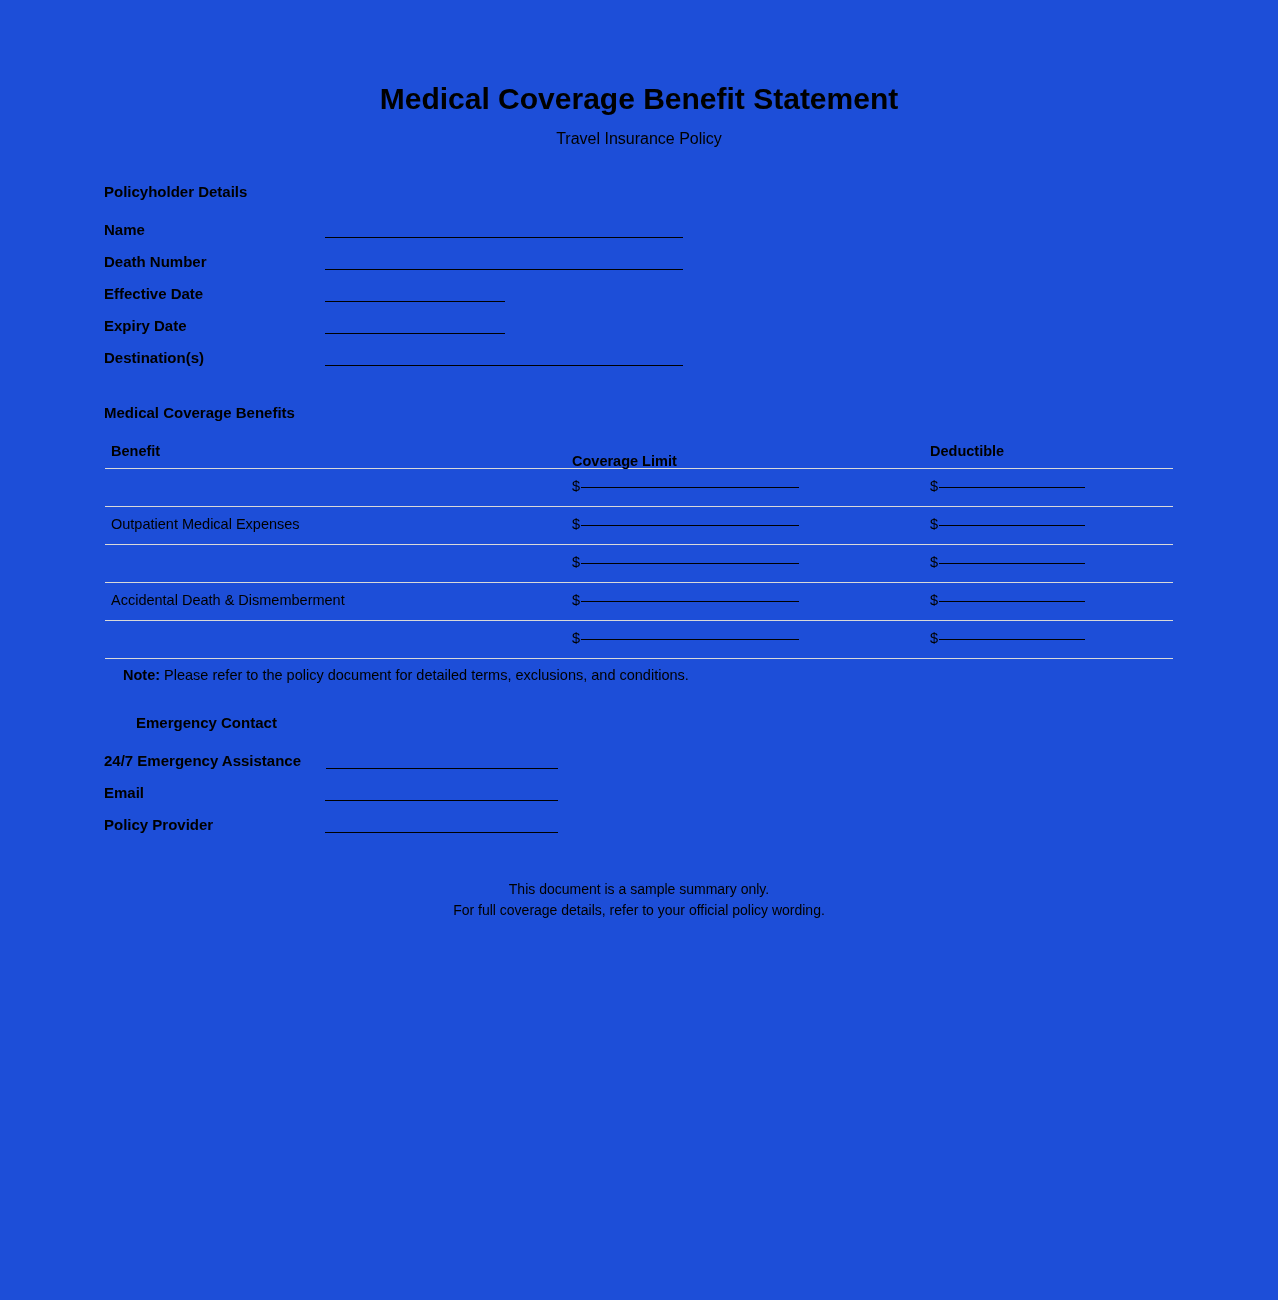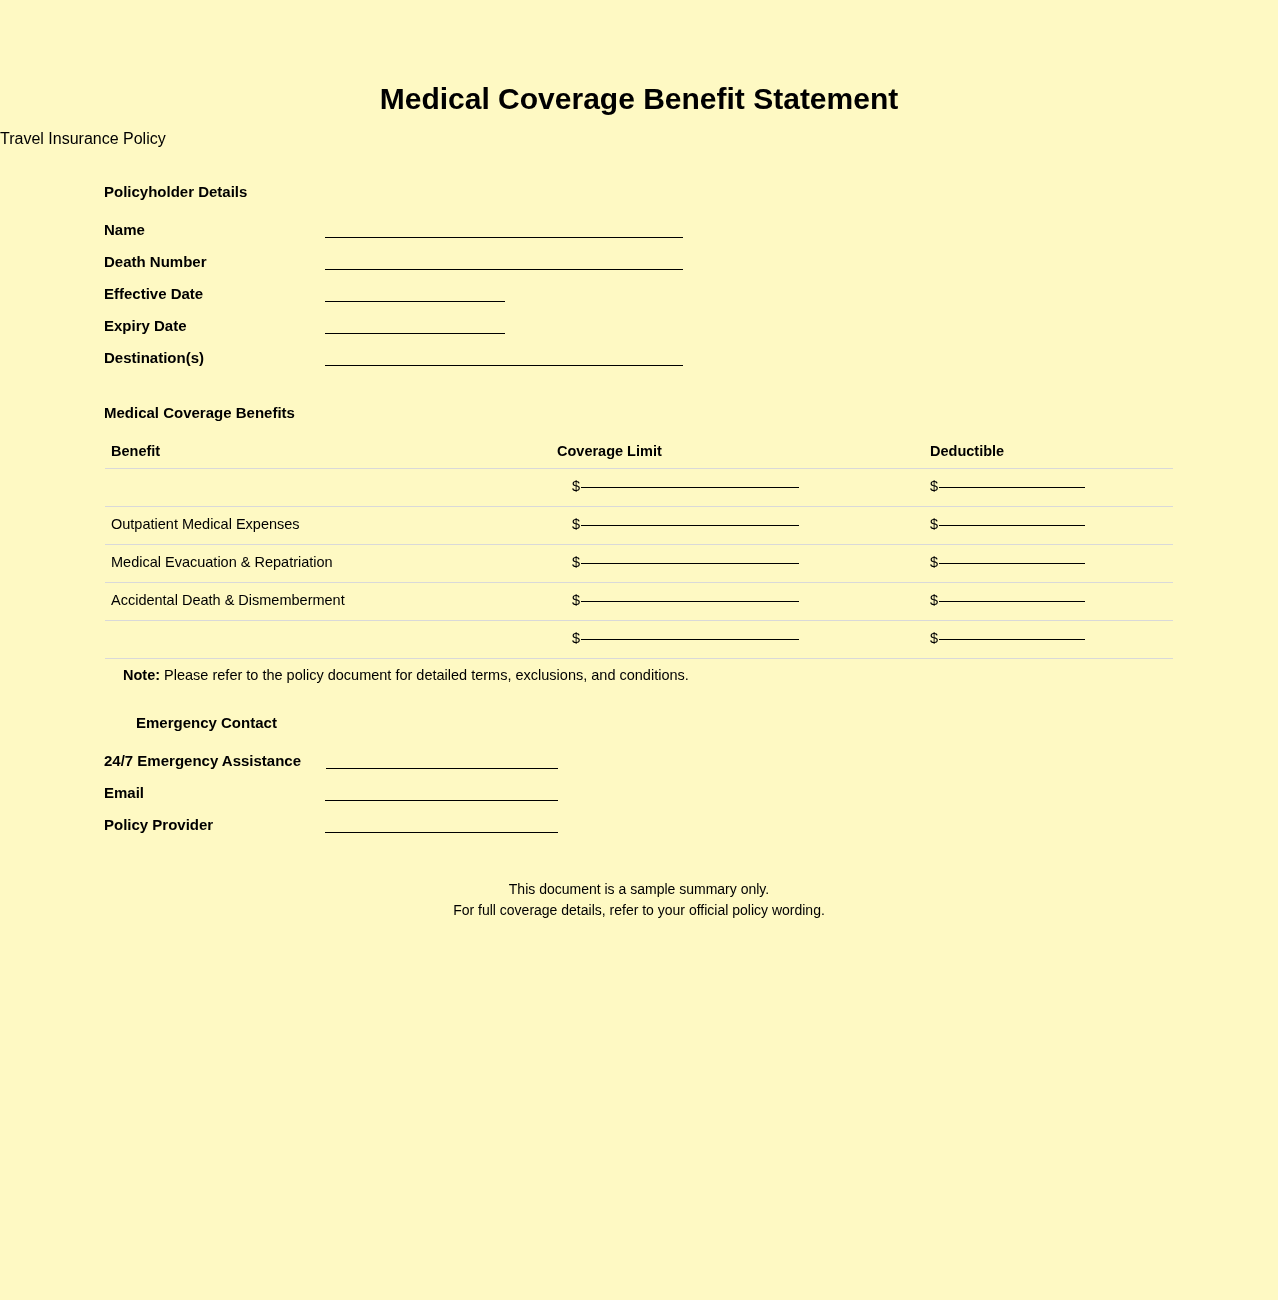--- a/index.html
+++ b/index.html
@@ -11,42 +11,42 @@
     width: 1278px;
     height: 1300px;
     font-family: "Liberation Sans", sans-serif;
     color: #000000;
     -webkit-font-smoothing: antialiased;
   }
   .page {
     position: relative;
     width: 1278px;
     height: 1300px;
-    background: #fef9c3;
+    background: #1d4ed8;
     box-sizing: border-box;
   }
 
   
   .doc-title {
     position: absolute;
     left: 0;
     top: 82px;
     width: 1278px;
     text-align: center;
     font-size: 30px;
     font-weight: bold;
     letter-spacing: 0px;
     line-height: 34px;
   }
   .doc-subtitle {
     position: absolute;
     left: 0;
     top: 129px;
     width: 1278px;
-    text-align: left;
+    text-align: center;
     font-size: 16px;
     font-weight: normal;
     line-height: 20px;
   }
 
   
   .section-heading {
     position: absolute;
     left: 104px;
     font-size: 15px;
@@ -126,21 +126,21 @@
     top: 0;
     font-size: 14.5px;
     line-height: 34px;
     white-space: nowrap;
   }
   .bt-head .bt-cell {
     font-weight: bold;
     line-height: 22px;
   }
   .col-benefit   { left: 6px; }
-  .col-limit     { left: 452px; }
+  .col-limit     { left: 467px; margin-top: 10px; }
   .col-deduct    { left: 825px; }
 
   .money {
     position: absolute;
     top: 0;
     font-size: 14.5px;
     line-height: 34px;
   }
   .money .sym {
     display: inline-block;
@@ -236,21 +236,20 @@
       <span class="money money-deduct"><span class="sym">$</span><span class="rule"></span></span>
     </div>
 
     <div class="bt-row bt-body-row">
       <span class="bt-cell col-benefit">Outpatient Medical Expenses</span>
       <span class="money money-limit"><span class="sym">$</span><span class="rule"></span></span>
       <span class="money money-deduct"><span class="sym">$</span><span class="rule"></span></span>
     </div>
 
     <div class="bt-row bt-body-row">
-      <span class="bt-cell col-benefit">Medical Evacuation &amp; Repatriation</span>
       <span class="money money-limit"><span class="sym">$</span><span class="rule"></span></span>
       <span class="money money-deduct"><span class="sym">$</span><span class="rule"></span></span>
     </div>
 
     <div class="bt-row bt-body-row">
       <span class="bt-cell col-benefit">Accidental Death &amp; Dismemberment</span>
       <span class="money money-limit"><span class="sym">$</span><span class="rule"></span></span>
       <span class="money money-deduct"><span class="sym">$</span><span class="rule"></span></span>
     </div>
 

